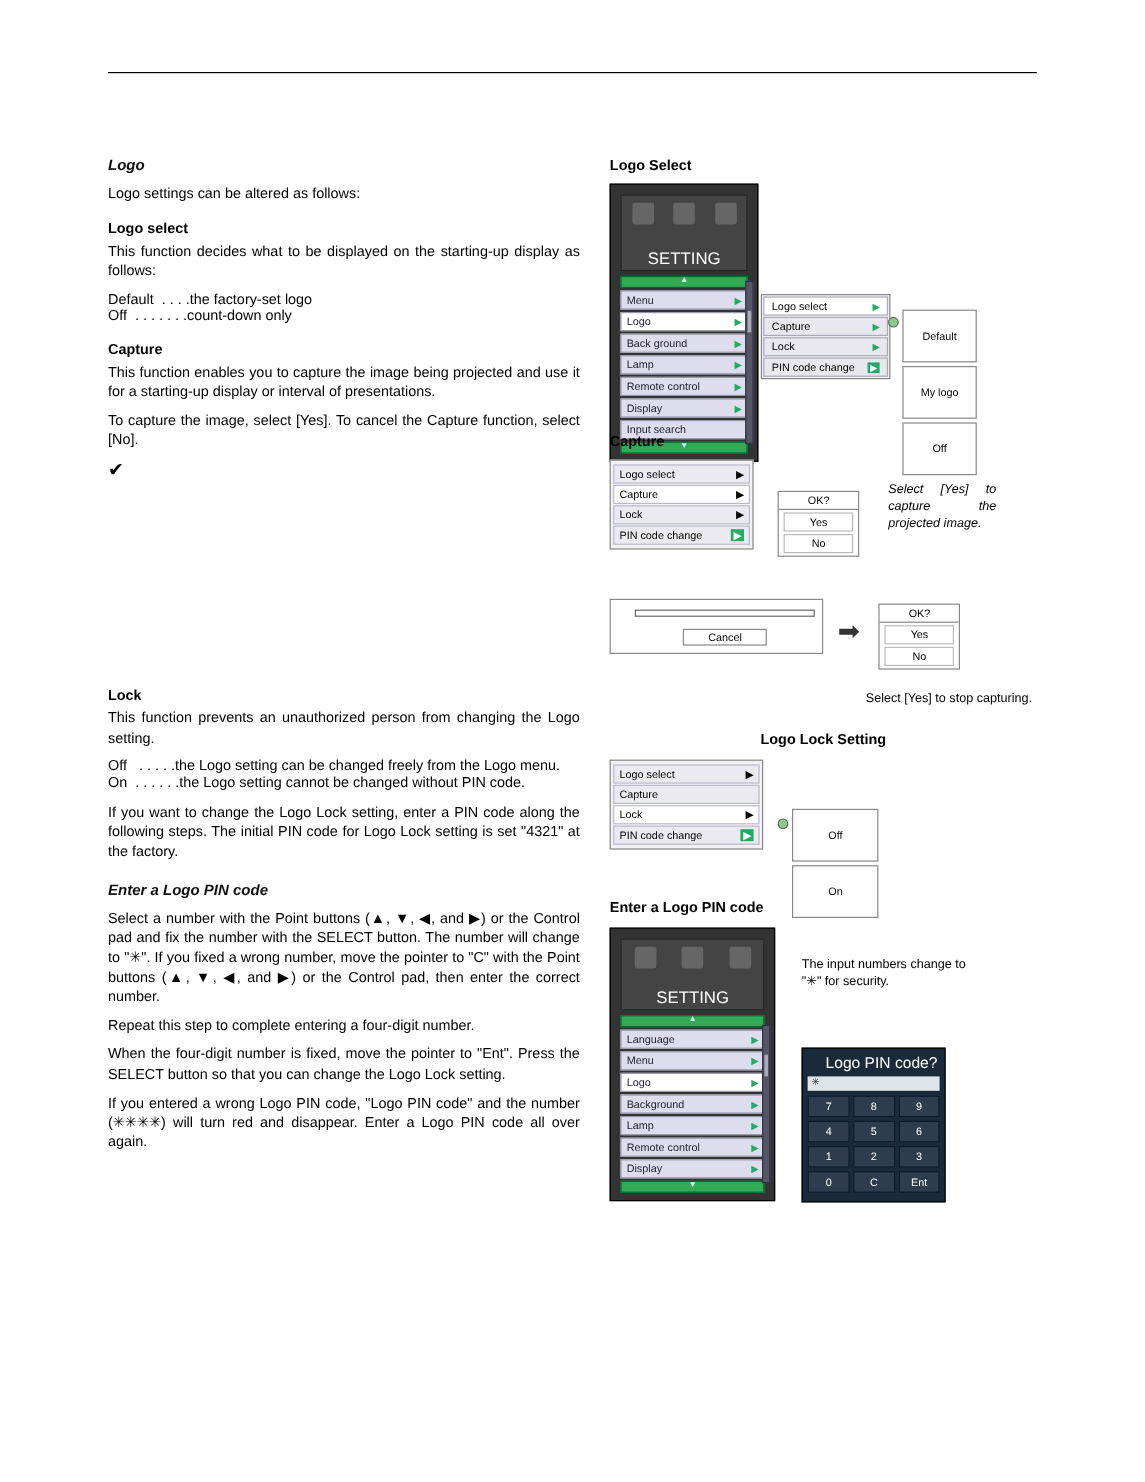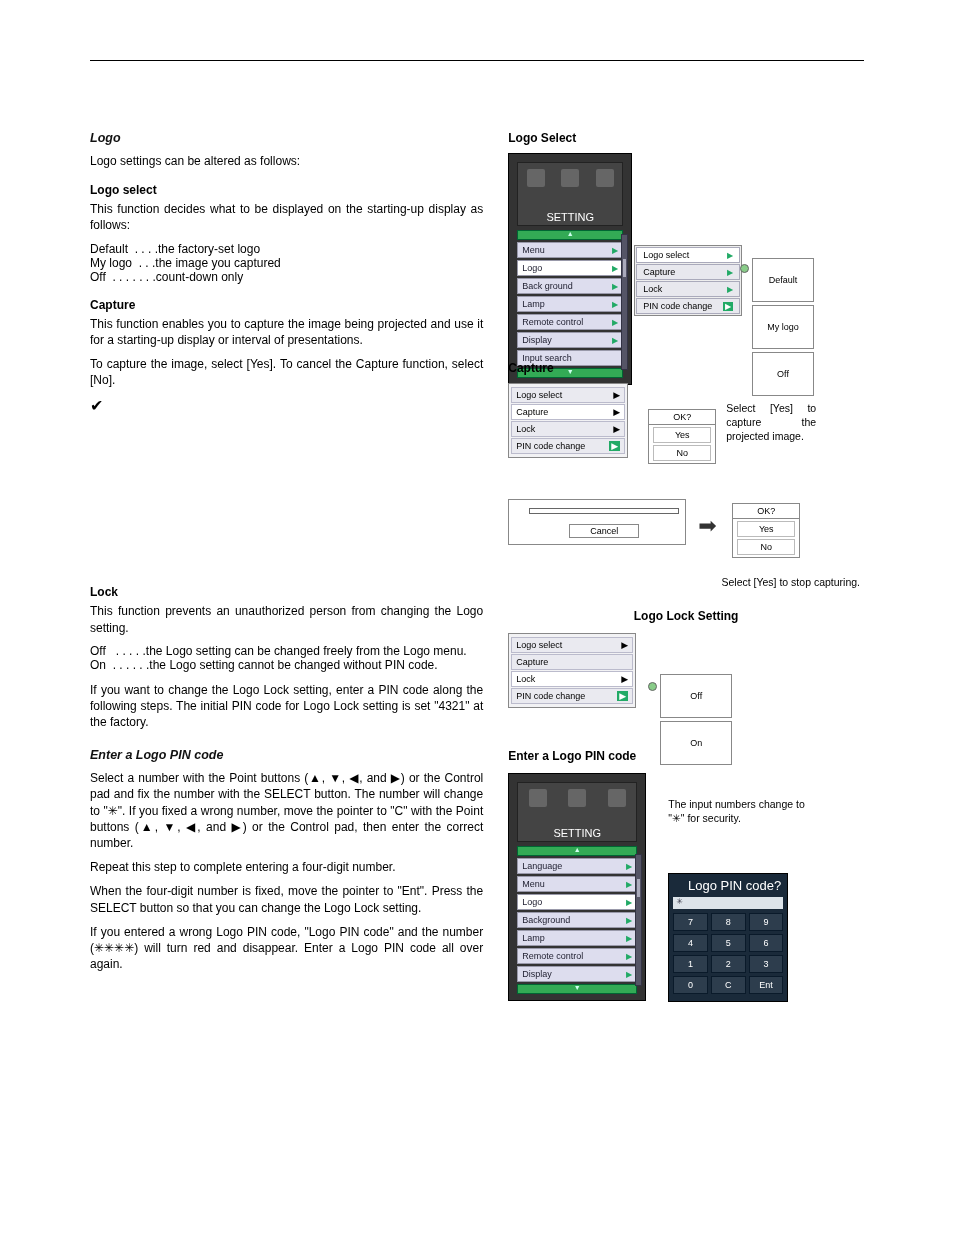--- a/index.html
+++ b/index.html
@@ -19,21 +19,21 @@
   .dl .def { flex:1; text-align: justify; }
   .check { font-size: 16px; margin-top: 6px; }
   .spacer { height: 156px; }
   .pagenum { font-size: 30px; font-weight: bold; margin-top: 40px; }
 
   
   .ui-box { background:#333; border:1px solid #000; padding:4px 4px 6px 4px; width:210px; position:relative; }
   .ui-thumb { background:#444; height:64px; margin:4px; display:flex; align-items:flex-end; justify-content:center; color:#ccc; font-size:9px; border:1px solid #222; position:relative;}
   .ui-thumb .icons { position:absolute; top:6px; left:0; right:0; display:flex; justify-content:space-around; }
   .ui-thumb .icons span{ width:18px; height:18px; background:#666; display:inline-block; border-radius:2px;}
-  .ui-header { color:#fff; font-size:11px; text-align:left; padding:2px 0; }
+  .ui-header { color:#fff; font-size:14px; text-align:left; padding:2px 0; }
   .ui-arrowbar { background:#3a5; height:10px; margin:0 4px; border:1px solid #063; position:relative;}
   .ui-arrowbar.up::after{content:"▲"; color:#cfe; font-size:7px; position:absolute; left:50%; transform:translateX(-50%); top:-1px;}
   .ui-arrowbar.down::after{content:"▼"; color:#cfe; font-size:7px; position:absolute; left:50%; transform:translateX(-50%); top:-1px;}
   .ui-item { background:#dde; border:1px solid #99a; margin:2px 4px; font-size:9px; padding:2px 4px; display:flex; justify-content:space-between; align-items:center; color:#223;}
   .ui-item.sel { background:#fff; }
   .ui-item .tri { color:#2a6; font-size:8px; }
   .scrollbar { position:absolute; right:3px; top:80px; bottom:14px; width:7px; background:#556; border:1px solid #334;}
   .scrollbar::after{content:""; position:absolute; left:1px; right:1px; top:24px; height:18px; background:#aab;}
 
   .submenu { position:absolute; background:#eee; border:1px solid #888; font-size:9px; }
@@ -49,21 +49,21 @@
   .logo-select-wrap .radio-col{ position:absolute; left:232px; top:104px;}
   .logo-select-wrap .radio-col div{ height:22px; display:flex; align-items:center;}
 
   .capture-wrap{ position:relative; margin-top:28px;}
   .cap-menu{ width:120px; background:#f2f2f4; border:1px solid #888; padding:2px;}
   .cap-menu .sm-item{ background:#eaeaf0; border:1px solid #bbc; margin:1px 0; padding:2px 4px; display:flex; justify-content:space-between; font-size:9px;}
   .cap-menu .sm-item.sel{ background:#fff;}
   .ok-box{ position:absolute; left:140px; top:26px; width:68px; border:1px solid #888; background:#fff; font-size:9px;}
   .ok-box .hdr{ text-align:center; border-bottom:1px solid #888; padding:2px 0;}
   .ok-box .opt{ text-align:center; border-top:1px solid #ccc; padding:2px 0; margin:2px 4px; border:1px solid #bbb;}
-  .cap-note{ position:absolute; left:218px; top:18px; width:90px; font-size:10.5px; line-height:1.35; text-align:justify;}
+  .cap-note{ position:absolute; left:232px; top:18px; width:90px; font-size:10.5px; line-height:1.35; text-align:justify;font-style:italic;}
   .cap-row2{ position:relative; margin-top:20px; height:60px;}
   .progress{ background:#fff; border:1px solid #888; width:178px; padding:8px 6px 6px 20px;}
   .progress .bar{ height:6px; border:1px solid #666; background:#fff; margin-bottom:10px;}
   .progress .cancelbtn{ width:70px; margin:0 auto; border:1px solid #888; text-align:center; font-size:9px; padding:1px 0; background:#fff;}
   .big-arrow{ position:absolute; left:190px; top:14px; font-size:22px; color:#333;}
   .cap-row2 .ok-box{ left:224px; top:4px;}
   .cap-note2{ text-align:right; font-size:10.5px; margin-top:16px; padding-right:4px; line-height:1.35;}
 
   .lockset-wrap{ position:relative; margin-top:10px; height:90px;}
   .lockset-wrap .cap-menu{ width:128px;}
@@ -94,24 +94,20 @@
       <p>Logo settings can be altered as follows:</p>
 
       <h4 class="sub">Logo select</h4>
       <p>This function decides what to be displayed on the starting-up display as follows:</p>
       <div class="dl">
         <div class="row">
             <span class="term">Default  . . . .</span>
             <span class="def">the factory-set logo</span>
           </div>
         <div class="row">
-            <span class="term">My logo  . . .</span>
-            <span class="def">the image you captured</span>
-          </div>
-        <div class="row">
             <span class="term">Off  . . . . . . .</span>
             <span class="def">count-down only</span>
           </div>
       </div>
 
       <h4 class="sub">Capture</h4>
       <p>This function enables you to capture the image being projected and use it for a starting-up display or interval of presentations.</p>
       <p>To capture the image, select [Yes]. To cancel the Capture function, select [No].</p>
       <div class="check">✔</div>
 

